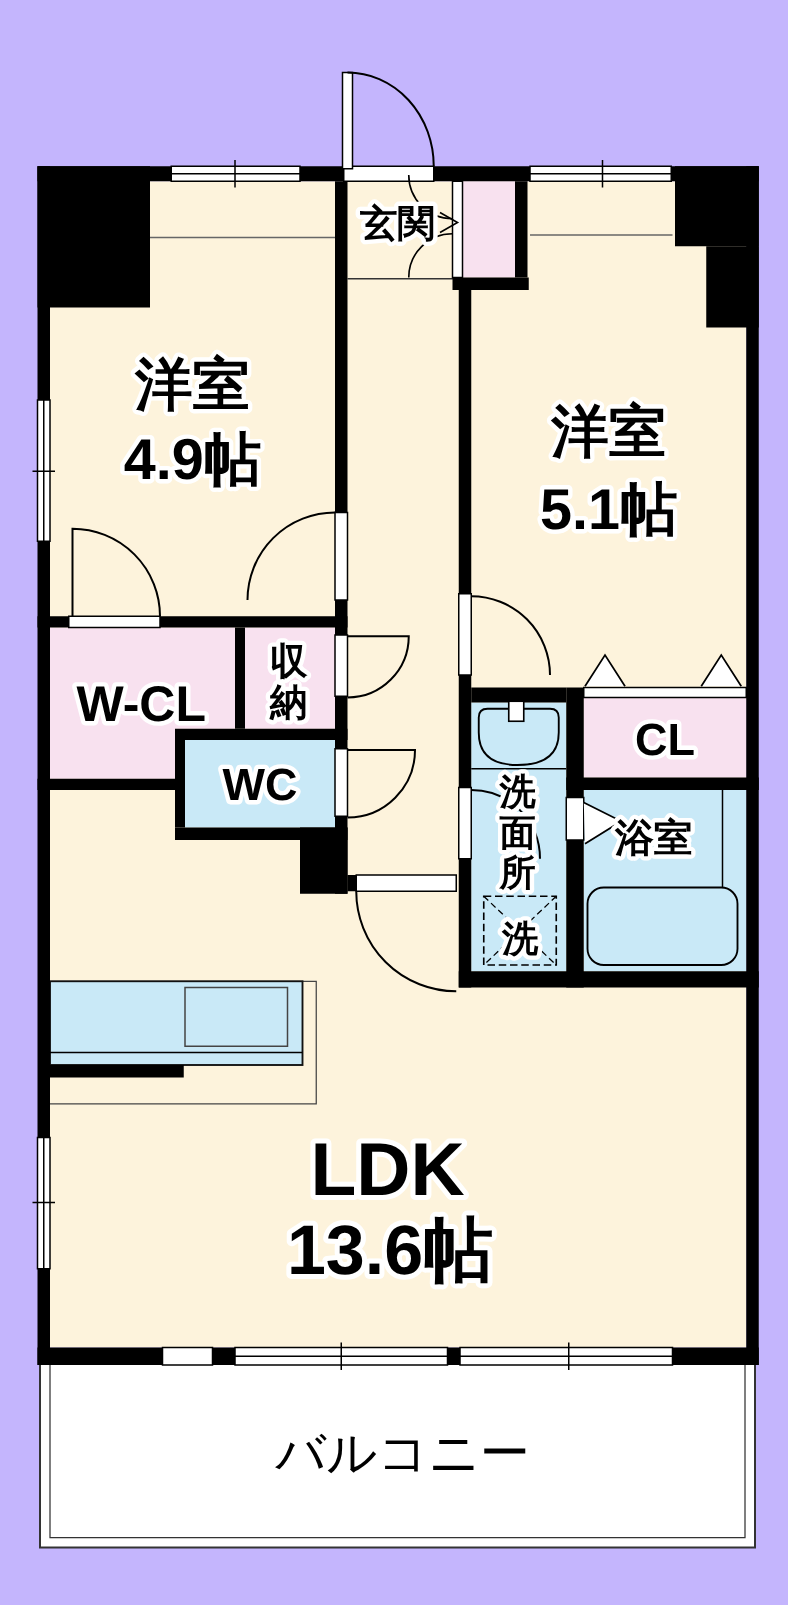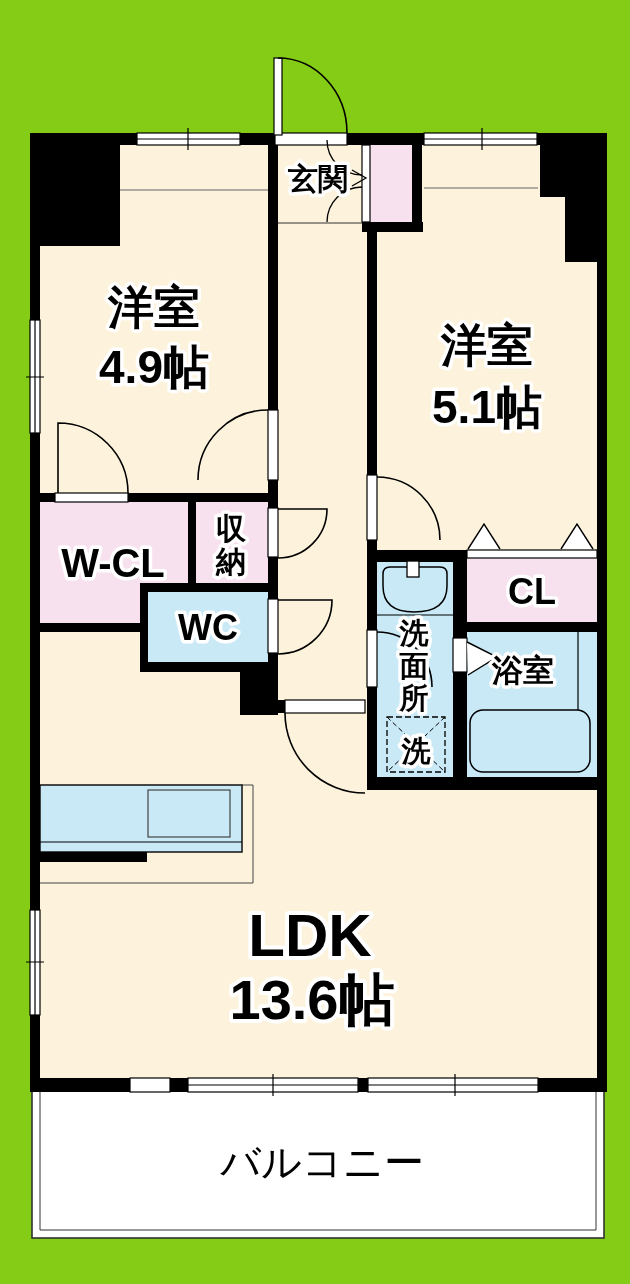--- a/index.html
+++ b/index.html
@@ -1,16 +1,16 @@
 <!DOCTYPE html>
 <html style="--c-room: #fdf3dc; --c-closet: #f8e1ef; --c-wet: #c9e9f7; --c-wall: #000000;"><head>
 <meta charset="utf-8">
 <style>
   html,body{margin:0;padding:0;background:#ffffff;}
-  .stage{position:relative;width:630px;height:1284px;background:#84cc16;overflow:hidden;}
+  .stage{position:relative;width:630px;height:1284px;background:#c4b5fd;overflow:hidden;}
   svg{display:block;}
   .room{fill:var(--c-room,#fdf3dc);}
   .closet{fill:var(--c-closet,#f8e1ef);}
   .wet{fill:var(--c-wet,#c9e9f7);}
   .wall{fill:var(--c-wall,#000);}
   .open{fill:#ffffff;stroke:#000;stroke-width:1.2;}
   .wline{stroke:#000;stroke-width:1.2;fill:none;}
   .arc{fill:none;stroke:#000;stroke-width:1.6;}
   .tri{fill:#ffffff;stroke:#000;stroke-width:1.4;}
   .fix{fill:none;stroke:#000;stroke-width:1.5;}

